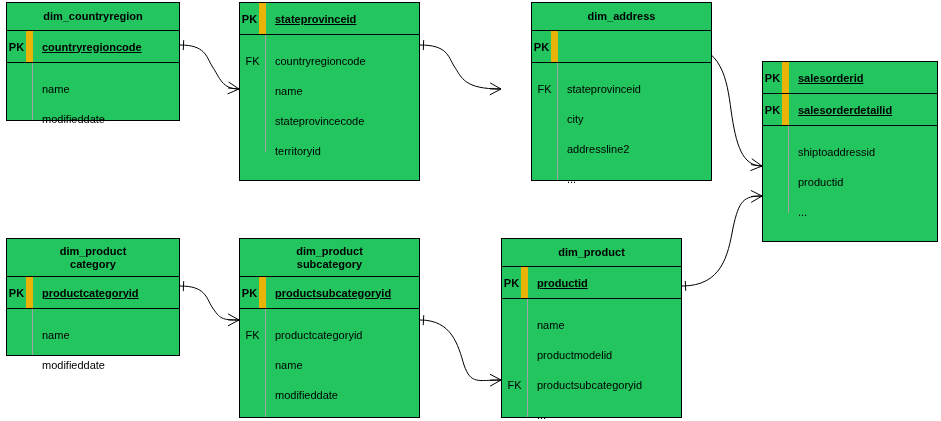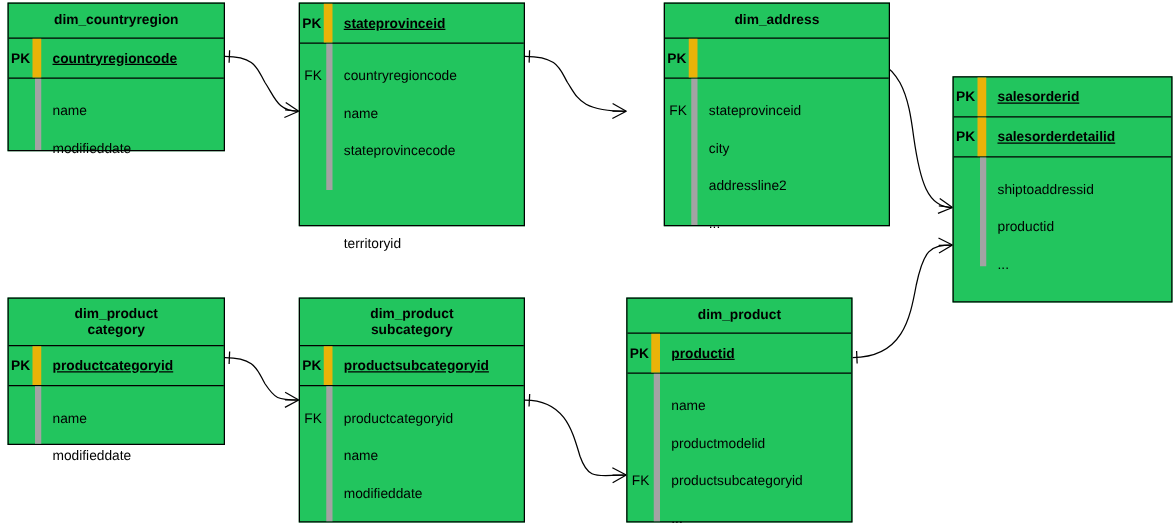--- a/index.html
+++ b/index.html
@@ -83,21 +83,21 @@
   
   .attrblock {
     box-sizing: border-box;
     display: flex;
     align-items: stretch;
   }
   .attrblock .keycol {
     box-sizing: border-box;
     width: 26px;
     flex: 0 0 26px;
-    border-right: 5px solid #a3a3a3;
+    border-right: 1px solid #a3a3a3;
     position: relative;
   }
   .attrblock .keycol .klabel {
     position: absolute;
     left: 0;
     width: 100%;
     text-align: center;
     font-size: 11px;
     color: #000000;
     line-height: 1;
@@ -190,21 +190,21 @@
           <div class="namecell pkname">stateprovinceid</div>
         </div>
         <div class="attrblock" style="height: 117px;">
           <div class="keycol">
             <div class="klabel" style="top: 21px;">FK</div>
           </div>
           <div class="namecol">
             <div class="aname" style="top: 21px;">countryregioncode</div>
             <div class="aname" style="top: 51px;">name</div>
             <div class="aname" style="top: 81px;">stateprovincecode</div>
-            <div class="aname" style="top: 111px; margin-top: 44px;">territoryid</div>
+            <div class="aname" style="top: 111px;">territoryid</div>
           </div>
         </div>
       </div>
       <div class="entity" style="left: 531px; top: 2px; width: 181px; height: 179px;">
         <div class="entity-title" style="height: 28px;">
           <span class="tline">dim_address</span>
         </div>
         <div class="row" style="height: 32px;">
           <div class="keycell pk">PK</div>
         </div>

